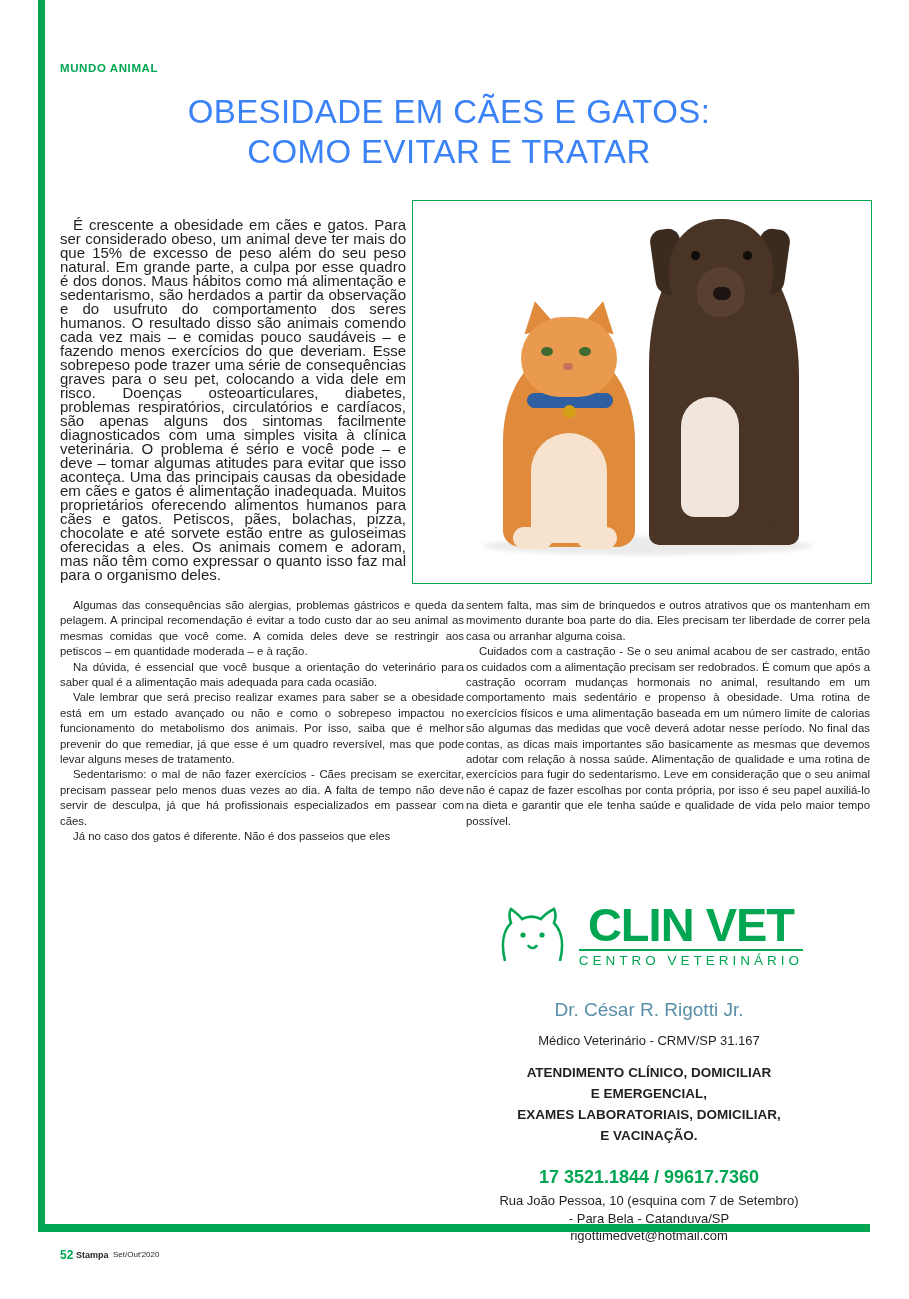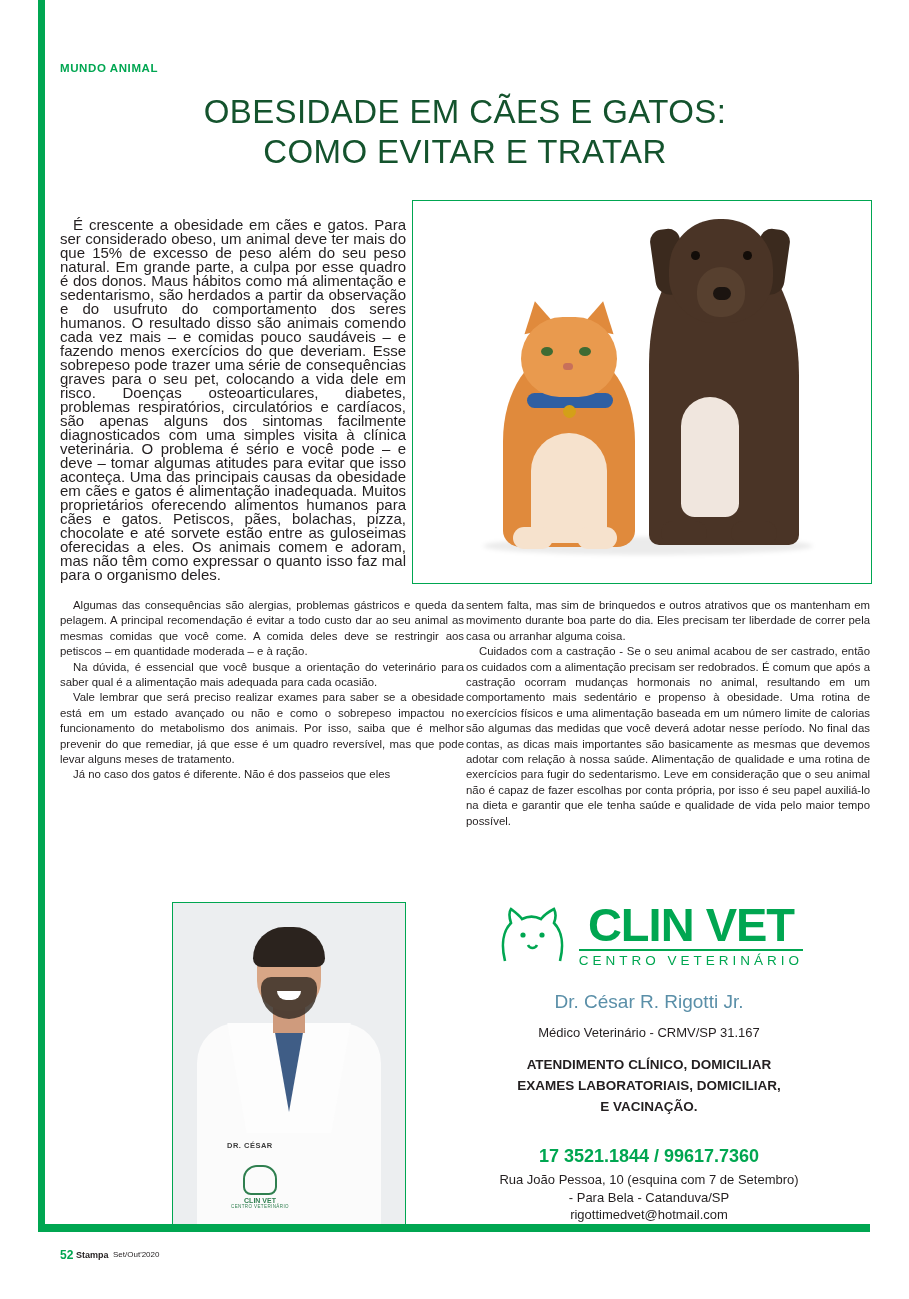--- a/index.html
+++ b/index.html
@@ -34,29 +34,29 @@
     left: 60px;
     top: 62px;
     font-size: 11.5px;
     font-weight: bold;
     letter-spacing: 0.6px;
     color: #00a651;
     text-align: right;
   }
   .title {
     position: absolute;
-    left: 60px;
+    left: 44px;
     top: 92px;
     width: 810px;
     text-align: center;
     font-size: 33px;
     line-height: 40px;
     font-weight: 300;
     letter-spacing: 0.4px;
-    color: #14532d;
+    color: #3b82f6;
   }
   .title .l2 { display: block; }
 
   
   .col-left {
     position: absolute;
     left: 60px;
     top: 218px;
     width: 346px;
     font-size: 15px;
@@ -316,39 +316,39 @@
   .brand-sub {
     font-size: 13.5px;
     letter-spacing: 4px;
     color: #00a651;
     margin-top: 1px;
     border-top: 2px solid #00a651;
     padding-top: 2px;
     display: inline-block;
   }
   .doctor-name {
-    margin-top: 22px;
+    margin-top: 30px;
     font-size: 19px;
     color: #5a8fa8;
     font-weight: normal;
   }
   .doctor-crmv {
     margin-top: 12px;
     font-size: 13px;
     color: #231f20;
   }
   .ad-services {
     margin-top: 14px;
     font-size: 13.5px;
     font-weight: bold;
     line-height: 21px;
     color: #231f20;
   }
   .ad-phone {
-    margin-top: 29px;
+    margin-top: 21px;
     font-size: 18px;
     font-weight: bold;
     color: #00a651;
   }
   .ad-addr {
     margin-top: 4px;
     font-size: 13px;
     line-height: 18px;
     color: #231f20;
   }
@@ -436,46 +436,29 @@
   </div>
 
   <div class="col-left">
     <p class="para">É crescente a obesidade em cães e gatos. Para ser considerado obeso, um animal deve ter mais do que 15% de excesso de peso além do seu peso natural. Em grande parte, a culpa por esse quadro é dos donos. Maus hábitos como má alimentação e sedentarismo, são herdados a partir da observação e do usufruto do comportamento dos seres humanos. O resultado disso são animais comendo cada vez mais – e comidas pouco saudáveis – e fazendo menos exercícios do que deveriam. Esse sobrepeso pode trazer uma série de consequências graves para o seu pet, colocando a vida dele em risco. Doenças osteoarticulares, diabetes, problemas respiratórios, circulatórios e cardíacos, são apenas alguns dos sintomas facilmente diagnosticados com uma simples visita à clínica veterinária. O problema é sério e você pode – e deve – tomar algumas atitudes para evitar que isso aconteça. Uma das principais causas da obesidade em cães e gatos é alimentação inadequada. Muitos proprietários oferecendo alimentos humanos para cães e gatos. Petiscos, pães, bolachas, pizza, chocolate e até sorvete estão entre as guloseimas oferecidas a eles. Os animais comem e adoram, mas não têm como expressar o quanto isso faz mal para o organismo deles.</p>
   </div>
 
   <div class="col-left-lower">
     <p class="para">Algumas das consequências são alergias, problemas gástricos e queda da pelagem. A principal recomendação é evitar a todo custo dar ao seu animal as mesmas comidas que você come. A comida deles deve se restringir aos petiscos – em quantidade moderada – e à ração.</p>
     <p class="para">Na dúvida, é essencial que você busque a orientação do veterinário para saber qual é a alimentação mais adequada para cada ocasião.</p>
     <p class="para">Vale lembrar que será preciso realizar exames para saber se a obesidade está em um estado avançado ou não e como o sobrepeso impactou no funcionamento do metabolismo dos animais. Por isso, saiba que é melhor prevenir do que remediar, já que esse é um quadro reversível, mas que pode levar alguns meses de tratamento.</p>
+    <p class="para">Sedentarismo: o mal de não fazer exercícios - Cães precisam se exercitar, precisam passear pelo menos duas vezes ao dia. A falta de tempo não deve servir de desculpa, já que há profissionais especializados em passear com cães.</p>
     <p class="para">Já no caso dos gatos é diferente. Não é dos passeios que eles</p>
   </div>
 
   <div class="col-right">
     <p class="para" style="text-indent:0">sentem falta, mas sim de brinquedos e outros atrativos que os mantenham em movimento durante boa parte do dia. Eles precisam ter liberdade de correr pela casa ou arranhar alguma coisa.</p>
     <p class="para">Cuidados com a castração - Se o seu animal acabou de ser castrado, então os cuidados com a alimentação precisam ser redobrados. É comum que após a castração ocorram mudanças hormonais no animal, resultando em um comportamento mais sedentário e propenso à obesidade. Uma rotina de exercícios físicos e uma alimentação baseada em um número limite de calorias são algumas das medidas que você deverá adotar nesse período. No final das contas, as dicas mais importantes são basicamente as mesmas que devemos adotar com relação à nossa saúde. Alimentação de qualidade e uma rotina de exercícios para fugir do sedentarismo. Leve em consideração que o seu animal não é capaz de fazer escolhas por conta própria, por isso é seu papel auxiliá-lo na dieta e garantir que ele tenha saúde e qualidade de vida pelo maior tempo possível.</p>
   </div>
 
-  <div class="doc-photo">
-    <div class="doc-bg"></div>
-    <div class="doc-coat"></div>
-    <div class="doc-shirt"></div>
-    <div class="doc-lapel-l"></div>
-    <div class="doc-lapel-r"></div>
-    <div class="doc-neck"></div>
-    <div class="doc-head"></div>
-    <div class="doc-hair"></div>
-    <div class="doc-beard"></div>
-    <div class="doc-smile"></div>
-    <div class="doc-name-embroid">DR. CÉSAR</div>
-    <div class="doc-logo-mini">
-      <div class="mark"></div>
-      <div class="txt">CLIN VET</div>
-      <div class="txt2">CENTRO VETERINÁRIO</div>
-    </div>
-  </div>
 
   <div class="ad">
     <div class="brandrow">
       <div class="brand-mark">
         <svg width="74" height="62" viewBox="0 0 74 62" fill="none" stroke="#00a651" stroke-width="2.6">
           <path d="M10 56 C6 40 8 26 16 18 C14 12 14 7 16 4 C20 7 24 10 27 14 C33 11 40 11 46 14 C50 9 55 6 59 4 C61 8 61 13 59 18 C67 26 69 40 65 56"></path>
           <circle cx="28" cy="30" r="2.6" stroke="none" fill="#00a651"></circle>
           <circle cx="47" cy="30" r="2.6" stroke="none" fill="#00a651"></circle>
           <path d="M33 40 C35 44 40 44 42 40"></path>
         </svg>
@@ -484,20 +467,21 @@
         <div class="brand-text">CLIN VET</div>
         <div class="brand-sub">CENTRO VETERINÁRIO</div>
       </div>
     </div>
 
     <div class="doctor-name">Dr. César R. Rigotti Jr.</div>
     <div class="doctor-crmv">Médico Veterinário - CRMV/SP 31.167</div>
 
     <div class="ad-services">
       <div>ATENDIMENTO CLÍNICO, DOMICILIAR</div>
+      <div>E EMERGENCIAL,</div>
       <div>EXAMES LABORATORIAIS, DOMICILIAR,</div>
       <div>E VACINAÇÃO.</div>
     </div>
 
     <div class="ad-phone">17 3521.1844 / 99617.7360</div>
     <div class="ad-addr">
       <div>Rua João Pessoa, 10 (esquina com 7 de Setembro)</div>
       <div>- Para Bela - Catanduva/SP</div>
     </div>
     <div class="ad-email">rigottimedvet@hotmail.com</div>

